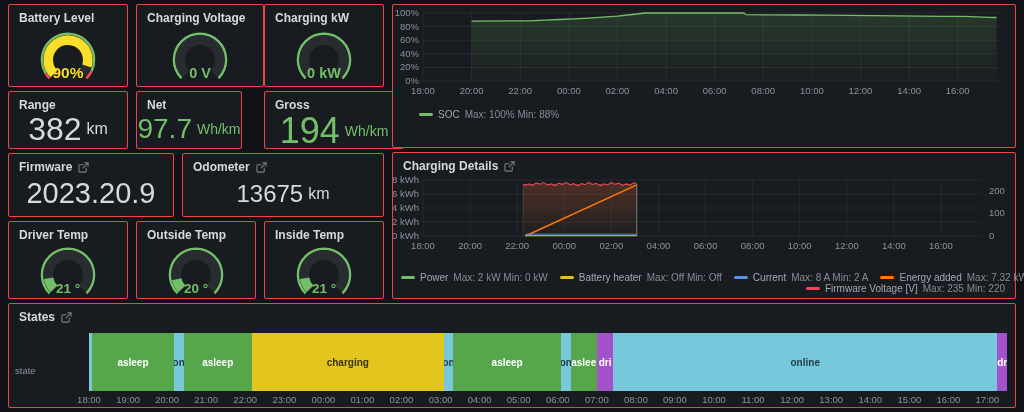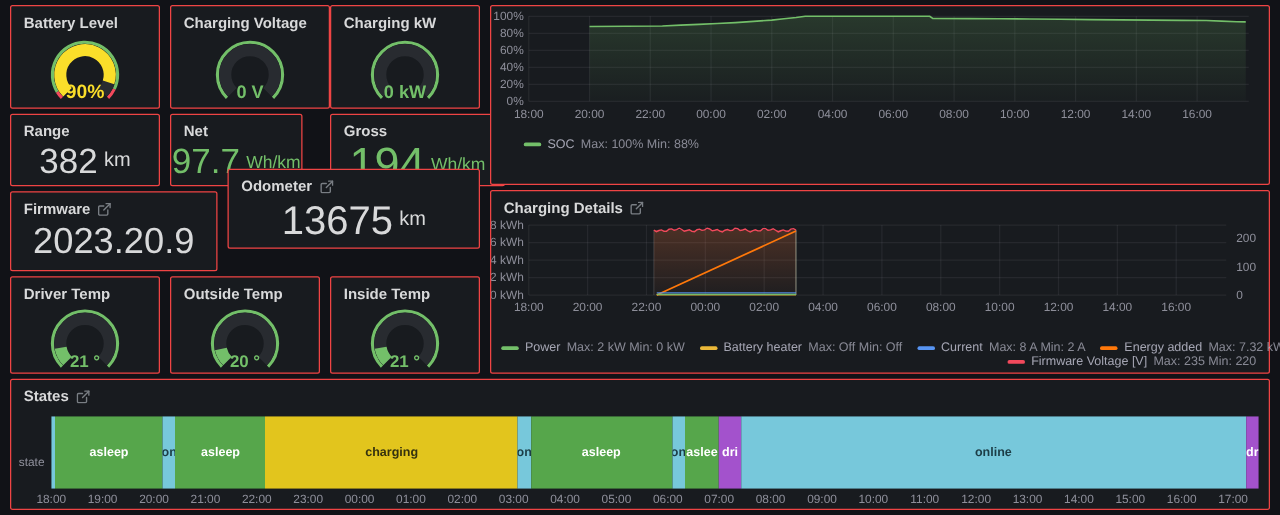--- a/index.html
+++ b/index.html
@@ -14,21 +14,21 @@
   .green .stat-value,.green .stat-unit{color:#73bf69;}
   .gauge-body{flex:1;display:flex;align-items:center;justify-content:center;overflow:hidden;}
   .chart{flex:none;}
   .legend{display:flex;align-items:center;gap:14px;padding:0 8px 0 26px;font-size:10px;color:rgba(204,204,220,.78);white-space:nowrap;}
   .legend.right{justify-content:flex-end;padding-right:10px;}
   .legend .li{display:flex;align-items:center;gap:5px;cursor:pointer;}
   .legend .dash{width:14px;height:3px;border-radius:2px;flex:none;}
   .legend .stats{color:rgba(204,204,220,.62);}
   .states-body{display:flex;padding:8px 8px 0 6px;flex:1;}
   .states-row-label{width:26px;display:flex;align-items:center;justify-content:flex-start;font-size:9.5px;color:rgba(204,204,220,.65);}
-  .states-bar-wrap{flex:1;position:relative;}
+  .states-bar-wrap{flex:1;position:relative;margin-left:48px;}
   .states-bar{position:relative;height:58px;overflow:hidden;}
   .seg{position:absolute;top:0;bottom:0;display:flex;align-items:center;justify-content:center;font-size:10px;font-weight:600;white-space:nowrap;overflow:hidden;}
   .states-ticks{position:relative;height:16px;}
   .stick{position:absolute;top:3px;transform:translateX(-50%);font-size:9.5px;color:rgba(204,204,220,.65);}
   svg text{font-family:"Liberation Sans",sans-serif;}
 </style>
 </head>
 <body>
 
 <div class="panel" style="left:8px;top:4px;width:120px;height:83px">
@@ -69,21 +69,21 @@
         <text x="55" y="52" text-anchor="middle" font-size="15" fill="#73bf69" font-weight="700">0 kW</text>
       </svg>
     </div>
 </div>
 
 <div class="panel" style="left:8px;top:91px;width:120px;height:58px">
   <div class="ptitle">
       <span>Range</span>
     </div>
   <div class="stat-body">
-    <span class="stat-value" style="font-size:28px">382</span>
+    <span class="stat-value" style="font-size:32px">382</span>
     <span class="stat-unit" style="font-size:16px">km</span>
   </div>
 </div>
 <div class="panel green" style="left:136px;top:91px;width:106px;height:58px">
   <div class="ptitle">
       <span>Net</span>
     </div>
   <div class="stat-body">
     <span class="stat-value" style="font-size:28px">97.7</span>
     <span class="stat-unit" style="font-size:14px">Wh/km</span>
@@ -107,33 +107,33 @@
           <path d="M9 6.5V10a1 1 0 0 1-1 1H2a1 1 0 0 1-1-1V4a1 1 0 0 1 1-1h3.5"></path>
           <path d="M7.5 1H11v3.5"></path>
           <path d="M11 1L5.5 6.5"></path>
         </svg>
       </span>
   </div>
   <div class="stat-body">
     <span class="stat-value" style="font-size:29px">2023.20.9</span>
   </div>
 </div>
-<div class="panel" style="left:182px;top:135px;width:202px;height:64px">
+<div class="panel" style="left:182px;top:153px;width:202px;height:64px">
   <div class="ptitle">
     <span>Odometer</span>
     <span class="link-icon">
         <svg width="11" height="11" viewBox="0 0 12 12" fill="none" stroke="#9aa0a6" stroke-width="1.2" stroke-linecap="round" stroke-linejoin="round">
           <path d="M9 6.5V10a1 1 0 0 1-1 1H2a1 1 0 0 1-1-1V4a1 1 0 0 1 1-1h3.5"></path>
           <path d="M7.5 1H11v3.5"></path>
           <path d="M11 1L5.5 6.5"></path>
         </svg>
       </span>
   </div>
   <div class="stat-body">
-    <span class="stat-value" style="font-size:32px">13675</span>
+    <span class="stat-value" style="font-size:24px">13675</span>
     <span class="stat-unit" style="font-size:16px">km</span>
   </div>
 </div>
 
 <div class="panel" style="left:8px;top:221px;width:120px;height:78px">
   <div class="ptitle">
       <span>Driver Temp</span>
     </div>
   <div class="gauge-body">
       <svg width="108" height="56" viewBox="0 0 110 58">

